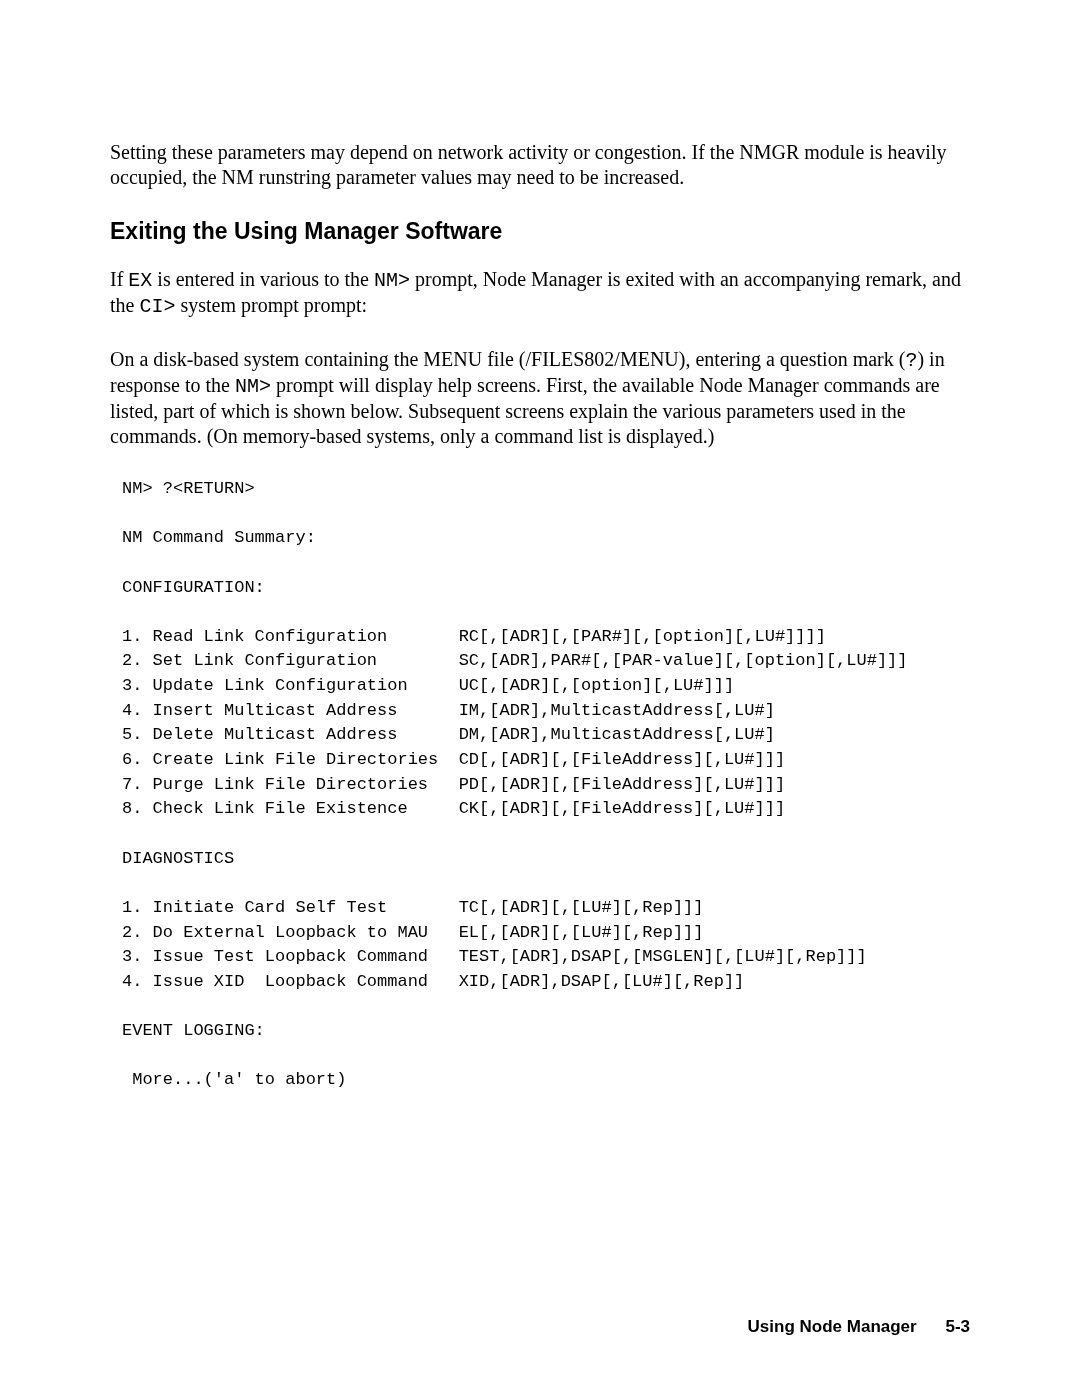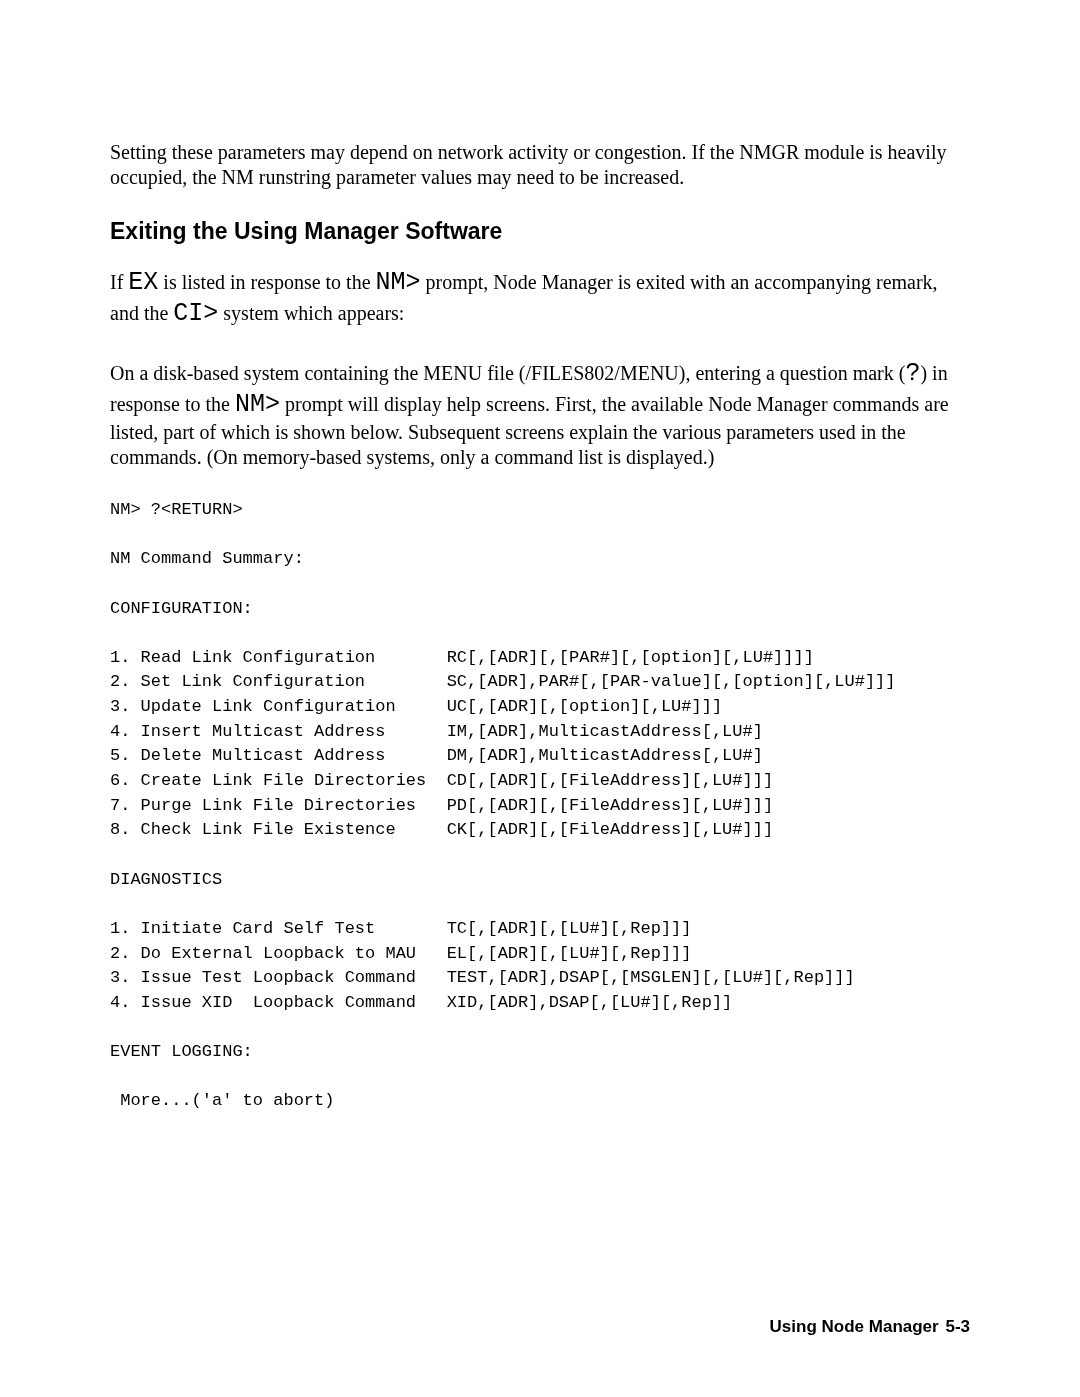--- a/index.html
+++ b/index.html
@@ -22,57 +22,57 @@
     margin: 0 0 28px 0;
   }
   h2.section {
     font-family: Arial, Helvetica, sans-serif;
     font-weight: bold;
     font-size: 23px;
     margin: 18px 0 22px 0;
   }
   .mono-inline {
     font-family: "Courier New", Courier, monospace;
-    font-size: 25px;
+    font-size: 20px;
     text-align: right;
   }
   pre.code {
     font-family: "Courier New", Courier, monospace;
     font-size: 17px;
     line-height: 1.45;
     white-space: pre;
     margin: 0 0 26px 30px;
   }
   pre.code.tight {
-    margin-left: 0;
+    margin-left: 12px;
   }
   .footer {
     position: absolute;
     bottom: 60px;
     right: 110px;
     font-family: Arial, Helvetica, sans-serif;
     font-weight: bold;
     font-size: 17px;
   }
   .footer .pagenum {
-    margin-left: 2px;
+    margin-left: 24px;
     text-align: center;
   }
 </style>
 </head>
 <body>
 
 <div class="page">
 
   <p class="body-text">Setting these parameters may depend on network activity or congestion.  If the NMGR module is heavily occupied, the NM runstring parameter values may need to be increased.</p>
 
   <h2 class="section">Exiting the Using Manager Software</h2>
 
   <p class="body-text">
-    <span>If </span><span class="mono-inline">EX</span><span> is listed in response to the </span><span class="mono-inline">NM&gt;</span><span> prompt, Node Manager is exited with an accompanying remark, and the </span><span class="mono-inline">CI&gt;</span><span> system which appears:</span>
+    <span>If </span><span class="mono-inline">EX</span><span> is entered in various to the </span><span class="mono-inline">NM&gt;</span><span> prompt, Node Manager is exited with an accompanying remark, and the </span><span class="mono-inline">CI&gt;</span><span> system prompt prompt:</span>
   </p>
 
 
 
   <p class="body-text">
     <span>On a disk-based system containing the MENU file (/FILES802/MENU), entering a question mark (</span><span class="mono-inline">?</span><span>) in response to the </span><span class="mono-inline">NM&gt;</span><span> prompt will display help screens.  First, the available Node Manager commands are listed, part of which is shown below.  Subsequent screens explain the various parameters used in the commands.  (On memory-based systems, only a command list is displayed.)</span>
   </p>
 
   <pre class="code tight">NM&gt; ?&lt;RETURN&gt;
 

